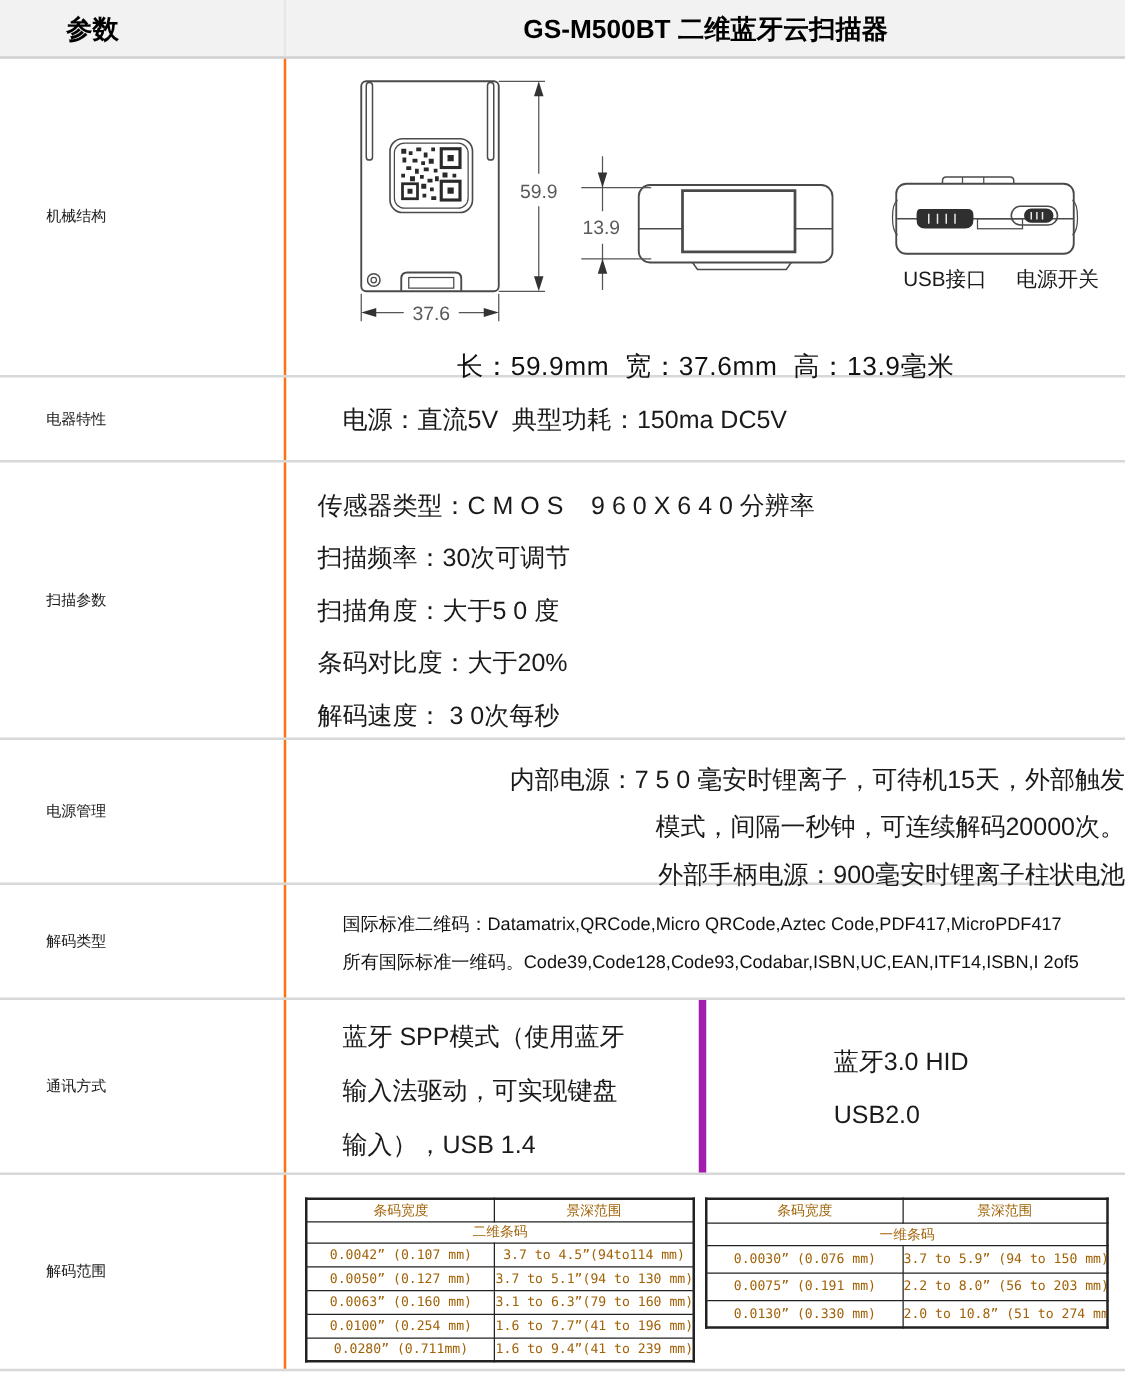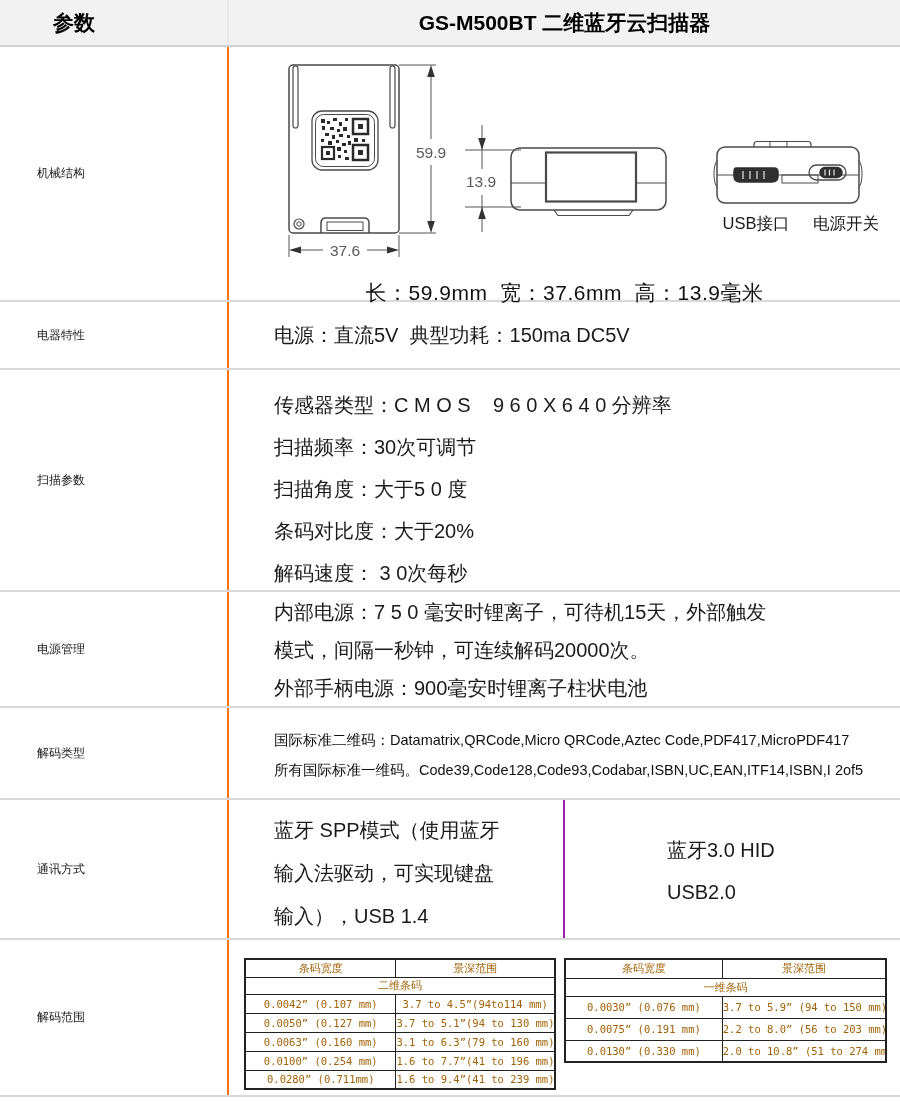--- a/index.html
+++ b/index.html
@@ -37,26 +37,26 @@
   .mech-svg { position: absolute; left: 0; top: 0; }
   .mech-summary {
     position: absolute; left: 0; top: 232px; width: 100%;
     text-align: center; font-size: 21px; color: #111;
     white-space: pre-wrap; letter-spacing: .5px;
   }
 
   .text-line { white-space: pre-wrap; }
 
   .elec-text { position:absolute; left:45px; top:0; height:100%; display:flex; align-items:center; font-size:20px; }
-  .scan-lines { padding: 14px 0 0 45px; font-size: 20px; line-height: 42px; }
-  .power-lines { padding: 1px 0 0 45px; font-size: 20px; line-height: 38px; }
+  .scan-lines { padding: 14px 0 0 25px; font-size: 20px; line-height: 42px; }
+  .power-lines { padding: 13px 0 0 45px; font-size: 20px; line-height: 38px; text-align: right; }
   .types-lines { padding: 17px 10px 0 45px; font-size: 14.5px; line-height: 30px; color:#111; }
 
   .comm-left {
-    width: 336px; flex: 0 0 336px; border-right: 2px solid #a21caf;
+    width: 336px; flex: 0 0 336px; border-right: 6px solid #a21caf;
     padding: 9px 0 0 45px; font-size: 20px; line-height: 43px;
   }
   .comm-right { flex: 1 1 auto; padding: 29px 0 0 102px; font-size: 20px; line-height: 42px; }
   .row-comm .content-cell { display: flex; }
 
   .spec-table {
     position: absolute; border-collapse: collapse; table-layout: fixed;
     font-family: "DejaVu Sans Mono", monospace; color: #a16207;
     border: 2px solid #222;
   }

